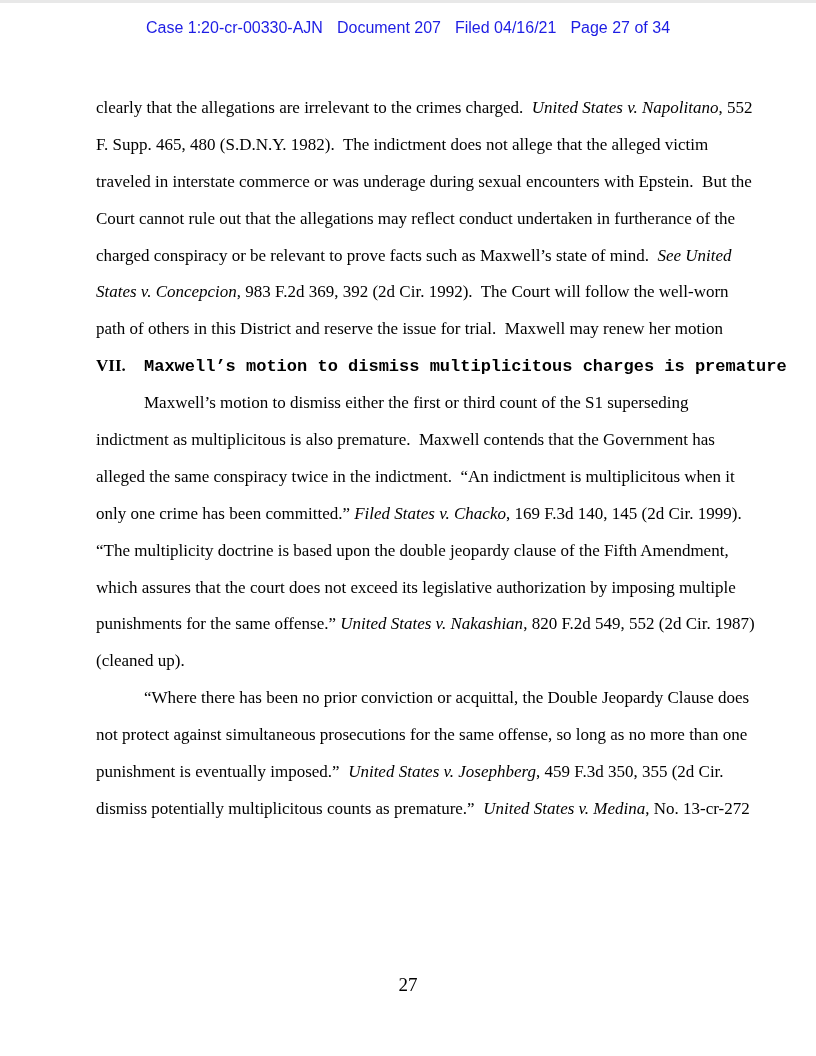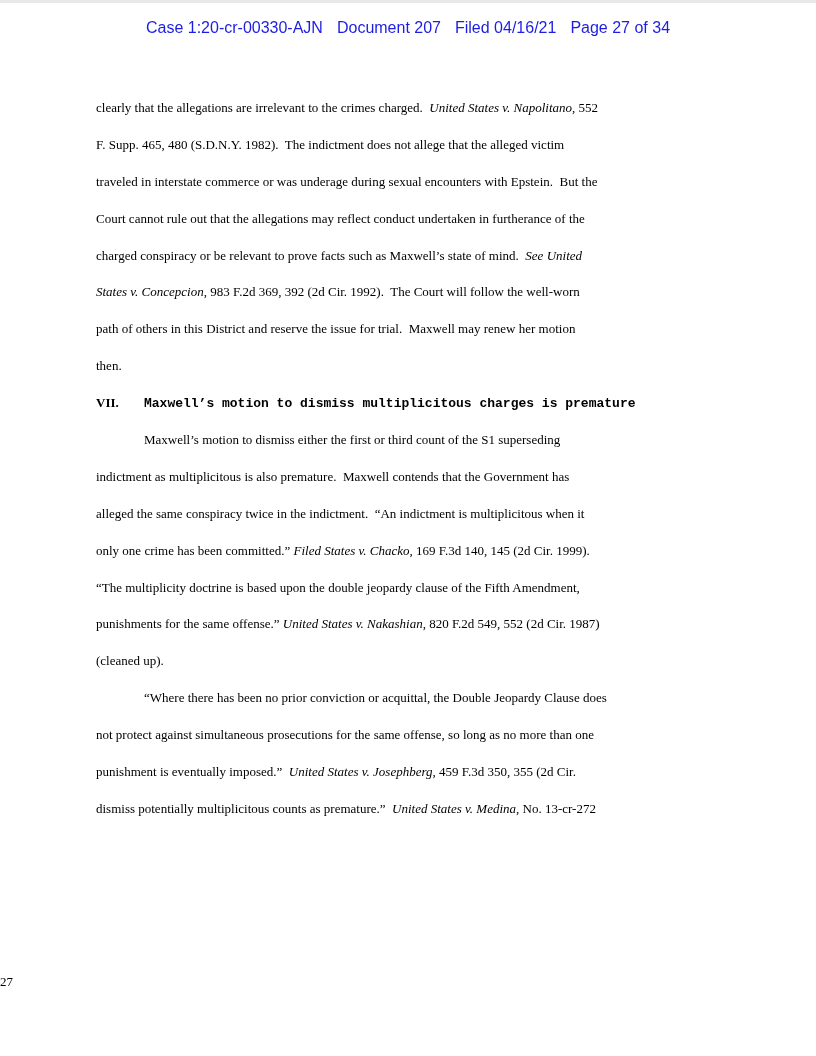--- a/index.html
+++ b/index.html
@@ -24,34 +24,35 @@
     font-family: "Liberation Sans", sans-serif;
     font-size: 16px;
     line-height: 18px;
     white-space: pre;
   }
   .docbody {
     position: absolute;
     top: 87px;
     left: 96px;
     width: 632px;
-    font-size: 13px;
+    font-size: 17px;
     line-height: 36.9px;
   }
   .line { white-space: pre; height: 36.9px; }
   .seg-n { font-style: normal; }
   .seg-i { font-style: italic; }
   .seg-b { font-weight: bold; font-family: Liberation Mono, monospace; }
   .hlabel { display: inline-block; width: 48px; font-weight: bold; }
   .footer {
     position: absolute;
     top: 971px;
     left: 0;
     right: 0;
-    font-size: 13px;
+    text-align: center;
+    font-size: 19px;
   }
 </style>
 </head>
 <body>
 
 <div class="page">
   <div class="hdr" style="color: rgb(29, 29, 228);">
     <span>Case 1:20-cr-00330-AJN</span>
     <span>Document 207</span>
     <span>Filed 04/16/21</span>
@@ -59,27 +60,27 @@
   </div>
 
   <div class="docbody" id="doc-body">
       <div class="line"><span class="seg-n">clearly that the allegations are irrelevant to the crimes charged.  </span><span class="seg-i">United States v. Napolitano</span><span class="seg-n">, 552</span></div>
       <div class="line"><span class="seg-n">F. Supp. 465, 480 (S.D.N.Y. 1982).  The indictment does not allege that the alleged victim</span></div>
       <div class="line"><span class="seg-n">traveled in interstate commerce or was underage during sexual encounters with Epstein.  But the</span></div>
       <div class="line"><span class="seg-n">Court cannot rule out that the allegations may reflect conduct undertaken in furtherance of the</span></div>
       <div class="line"><span class="seg-n">charged conspiracy or be relevant to prove facts such as Maxwell’s state of mind.  </span><span class="seg-i">See United</span></div>
       <div class="line"><span class="seg-i">States v. Concepcion</span><span class="seg-n">, 983 F.2d 369, 392 (2d Cir. 1992).  The Court will follow the well-worn</span></div>
       <div class="line"><span class="seg-n">path of others in this District and reserve the issue for trial.  Maxwell may renew her motion</span></div>
-      <div class="line"><span class="seg-n">then.</span></div>
       <div class="line"><span class="hlabel">VII.</span><span class="seg-b">Maxwell’s motion to dismiss multiplicitous charges is premature</span></div>
       <div class="line" style="padding-left: 48px;"><span class="seg-n">Maxwell’s motion to dismiss either the first or third count of the S1 superseding</span></div>
       <div class="line"><span class="seg-n">indictment as multiplicitous is also premature.  Maxwell contends that the Government has</span></div>
       <div class="line"><span class="seg-n">alleged the same conspiracy twice in the indictment.  “An indictment is multiplicitous when it</span></div>
       <div class="line"><span class="seg-n">only one crime has been committed.” </span><span class="seg-i">Filed States v. Chacko</span><span class="seg-n">, 169 F.3d 140, 145 (2d Cir. 1999).</span></div>
       <div class="line"><span class="seg-n">“The multiplicity doctrine is based upon the double jeopardy clause of the Fifth Amendment,</span></div>
+      <div class="line"><span class="seg-n">which assures that the court does not exceed its legislative authorization by imposing multiple</span></div>
       <div class="line"><span class="seg-n">punishments for the same offense.” </span><span class="seg-i">United States v. Nakashian</span><span class="seg-n">, 820 F.2d 549, 552 (2d Cir. 1987)</span></div>
       <div class="line"><span class="seg-n">(cleaned up).</span></div>
       <div class="line" style="padding-left: 48px;"><span class="seg-n">“Where there has been no prior conviction or acquittal, the Double Jeopardy Clause does</span></div>
       <div class="line"><span class="seg-n">not protect against simultaneous prosecutions for the same offense, so long as no more than one</span></div>
       <div class="line"><span class="seg-n">punishment is eventually imposed.”  </span><span class="seg-i">United States v. Josephberg</span><span class="seg-n">, 459 F.3d 350, 355 (2d Cir.</span></div>
       <div class="line"><span class="seg-n">dismiss potentially multiplicitous counts as premature.”  </span><span class="seg-i">United States v. Medina</span><span class="seg-n">, No. 13-cr-272</span></div>
     </div>
 
   <div class="footer">27</div>
 </div>

